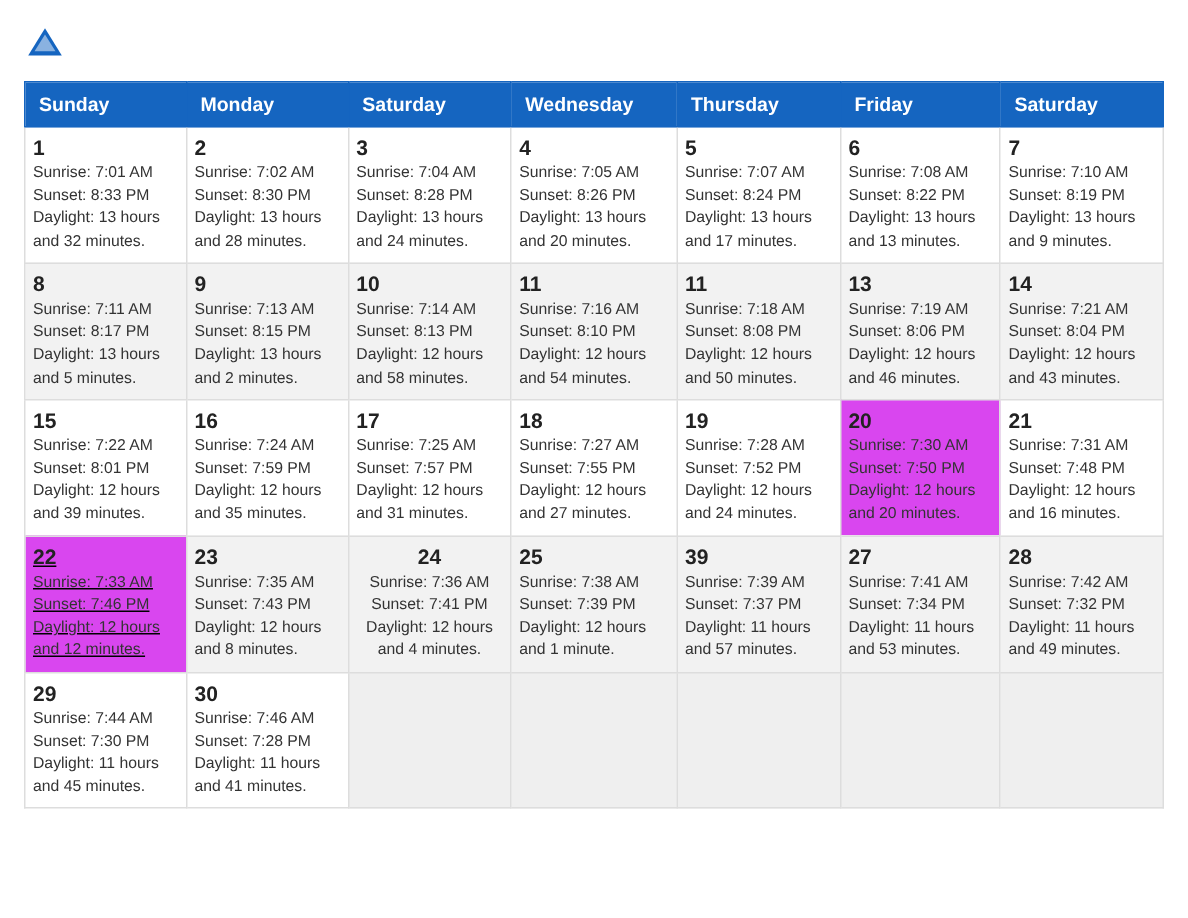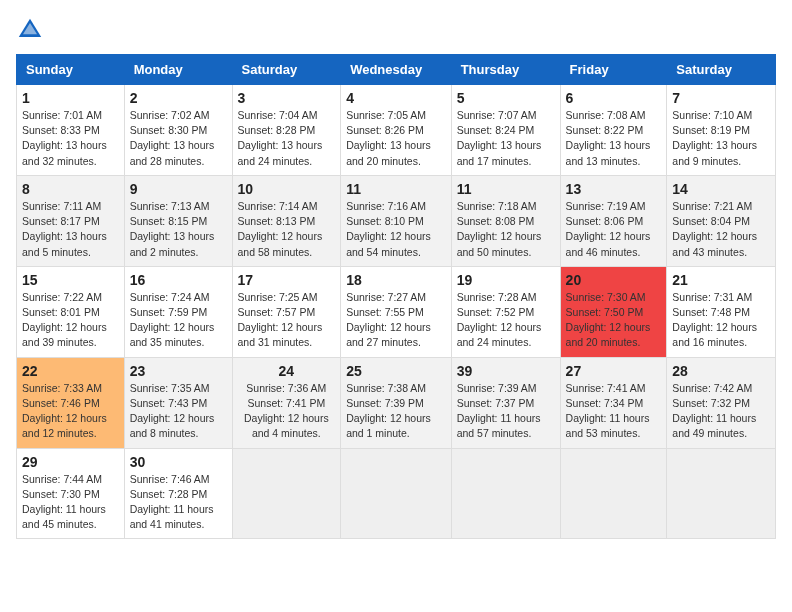--- a/index.html
+++ b/index.html
@@ -145,25 +145,25 @@
         <td style="background: rgb(242, 242, 242);"><span class="day-num">11</span><span class="day-info">Sunrise: 7:18 AM<br>Sunset: 8:08 PM<br>Daylight: 12 hours and 50 minutes.</span></td>
         <td style="background: rgb(242, 242, 242);"><span class="day-num">13</span><span class="day-info">Sunrise: 7:19 AM<br>Sunset: 8:06 PM<br>Daylight: 12 hours and 46 minutes.</span></td>
         <td style="background: rgb(242, 242, 242);"><span class="day-num">14</span><span class="day-info">Sunrise: 7:21 AM<br>Sunset: 8:04 PM<br>Daylight: 12 hours and 43 minutes.</span></td>
       </tr>
       <tr>
         <td style="background: rgb(255, 255, 255);"><span class="day-num">15</span><span class="day-info">Sunrise: 7:22 AM<br>Sunset: 8:01 PM<br>Daylight: 12 hours and 39 minutes.</span></td>
         <td style="background: rgb(255, 255, 255);"><span class="day-num">16</span><span class="day-info">Sunrise: 7:24 AM<br>Sunset: 7:59 PM<br>Daylight: 12 hours and 35 minutes.</span></td>
         <td style="background: rgb(255, 255, 255);"><span class="day-num">17</span><span class="day-info">Sunrise: 7:25 AM<br>Sunset: 7:57 PM<br>Daylight: 12 hours and 31 minutes.</span></td>
         <td style="background: rgb(255, 255, 255);"><span class="day-num">18</span><span class="day-info">Sunrise: 7:27 AM<br>Sunset: 7:55 PM<br>Daylight: 12 hours and 27 minutes.</span></td>
         <td style="background: rgb(255, 255, 255);"><span class="day-num">19</span><span class="day-info">Sunrise: 7:28 AM<br>Sunset: 7:52 PM<br>Daylight: 12 hours and 24 minutes.</span></td>
-        <td style="background: #ef4444;"><span class="day-num">20</span><span class="day-info">Sunrise: 7:30 AM<br>Sunset: 7:50 PM<br>Daylight: 12 hours and 20 minutes.</span></td>
+        <td style="background: #d946ef;"><span class="day-num">20</span><span class="day-info">Sunrise: 7:30 AM<br>Sunset: 7:50 PM<br>Daylight: 12 hours and 20 minutes.</span></td>
         <td style="background: rgb(255, 255, 255);"><span class="day-num">21</span><span class="day-info">Sunrise: 7:31 AM<br>Sunset: 7:48 PM<br>Daylight: 12 hours and 16 minutes.</span></td>
       </tr>
       <tr>
-        <td style="background: #fdba74;"><span class="day-num">22</span><span class="day-info">Sunrise: 7:33 AM<br>Sunset: 7:46 PM<br>Daylight: 12 hours and 12 minutes.</span></td>
+        <td style="background: #d946ef; text-decoration: underline;"><span class="day-num">22</span><span class="day-info">Sunrise: 7:33 AM<br>Sunset: 7:46 PM<br>Daylight: 12 hours and 12 minutes.</span></td>
         <td style="background: rgb(242, 242, 242);"><span class="day-num">23</span><span class="day-info">Sunrise: 7:35 AM<br>Sunset: 7:43 PM<br>Daylight: 12 hours and 8 minutes.</span></td>
         <td style="background: rgb(242, 242, 242); text-align: center;"><span class="day-num">24</span><span class="day-info">Sunrise: 7:36 AM<br>Sunset: 7:41 PM<br>Daylight: 12 hours and 4 minutes.</span></td>
         <td style="background: rgb(242, 242, 242);"><span class="day-num">25</span><span class="day-info">Sunrise: 7:38 AM<br>Sunset: 7:39 PM<br>Daylight: 12 hours and 1 minute.</span></td>
         <td style="background: rgb(242, 242, 242);"><span class="day-num">39</span><span class="day-info">Sunrise: 7:39 AM<br>Sunset: 7:37 PM<br>Daylight: 11 hours and 57 minutes.</span></td>
         <td style="background: rgb(242, 242, 242);"><span class="day-num">27</span><span class="day-info">Sunrise: 7:41 AM<br>Sunset: 7:34 PM<br>Daylight: 11 hours and 53 minutes.</span></td>
         <td style="background: rgb(242, 242, 242);"><span class="day-num">28</span><span class="day-info">Sunrise: 7:42 AM<br>Sunset: 7:32 PM<br>Daylight: 11 hours and 49 minutes.</span></td>
       </tr>
       <tr>
         <td style="background: rgb(255, 255, 255);"><span class="day-num">29</span><span class="day-info">Sunrise: 7:44 AM<br>Sunset: 7:30 PM<br>Daylight: 11 hours and 45 minutes.</span></td>
         <td style="background: rgb(255, 255, 255);"><span class="day-num">30</span><span class="day-info">Sunrise: 7:46 AM<br>Sunset: 7:28 PM<br>Daylight: 11 hours and 41 minutes.</span></td>

